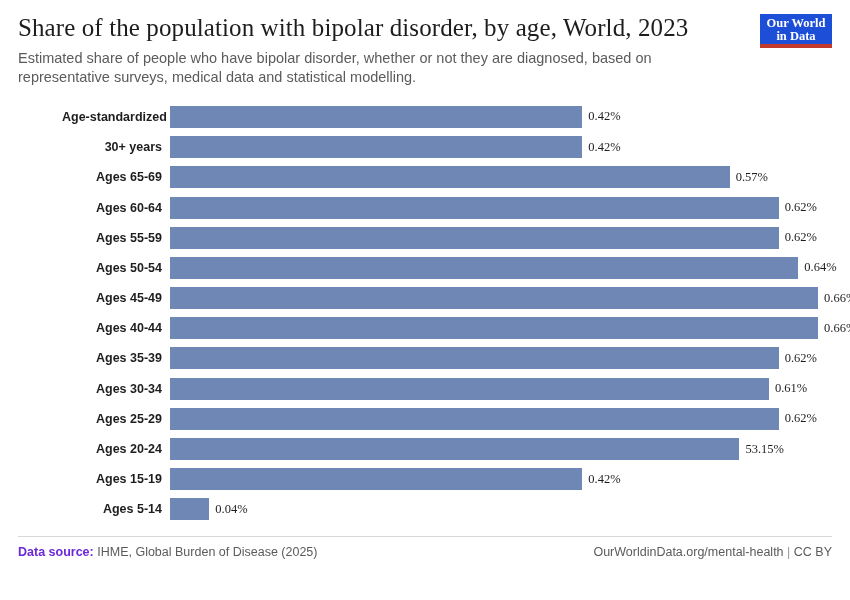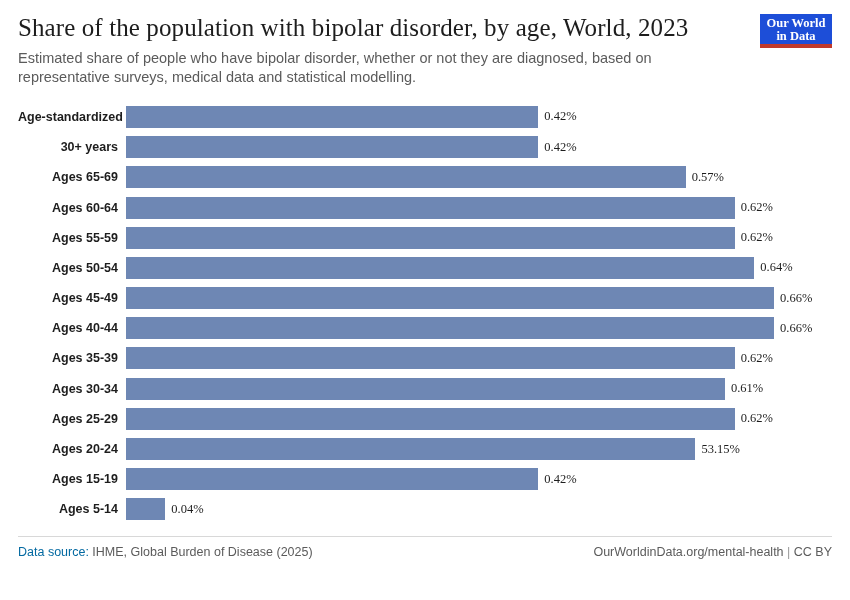--- a/index.html
+++ b/index.html
@@ -79,20 +79,21 @@
   .row-label {
     width: 108px;
     min-width: 108px;
     text-align: right;
     padding-right: 8px;
     box-sizing: border-box;
     font-size: 12.5px;
     font-weight: 700;
     color: #1d1d1d;
     white-space: nowrap;
+    margin-left: 44px;
   }
   .bar-wrap {
     position: relative;
     flex: 1;
     height: 100%;
     display: flex;
     align-items: center;
   }
   .bar {
     height: 22px;
@@ -113,22 +114,22 @@
     bottom: 10px;
     border-top: 1px solid #d8d8d8;
     padding-top: 8px;
     display: flex;
     justify-content: space-between;
     align-items: center;
     font-size: 12.5px;
     color: #5b5b5b;
   }
   .footer-left b {
-    color: #0369a1;
-    font-weight: 400;
+    color: #6d28d9;
+    font-weight: 700;
   }
   .footer-right {
     color: #5b5b5b;
   }
   .footer-right .sep { color: #9a9a9a; }
 </style>
 </head>
 <body>
 
 <div class="page">

